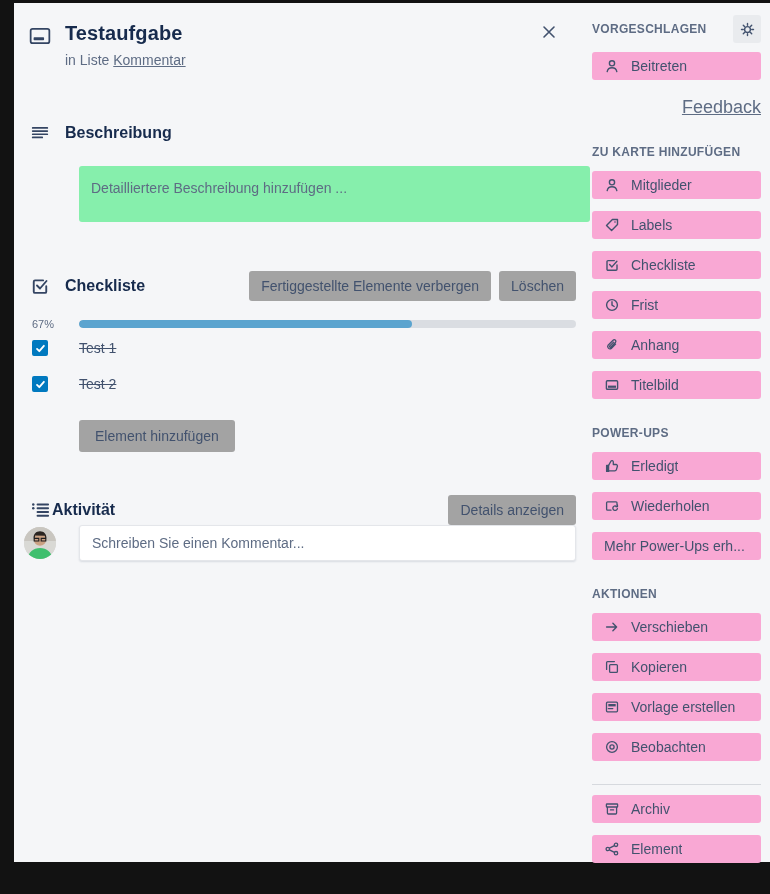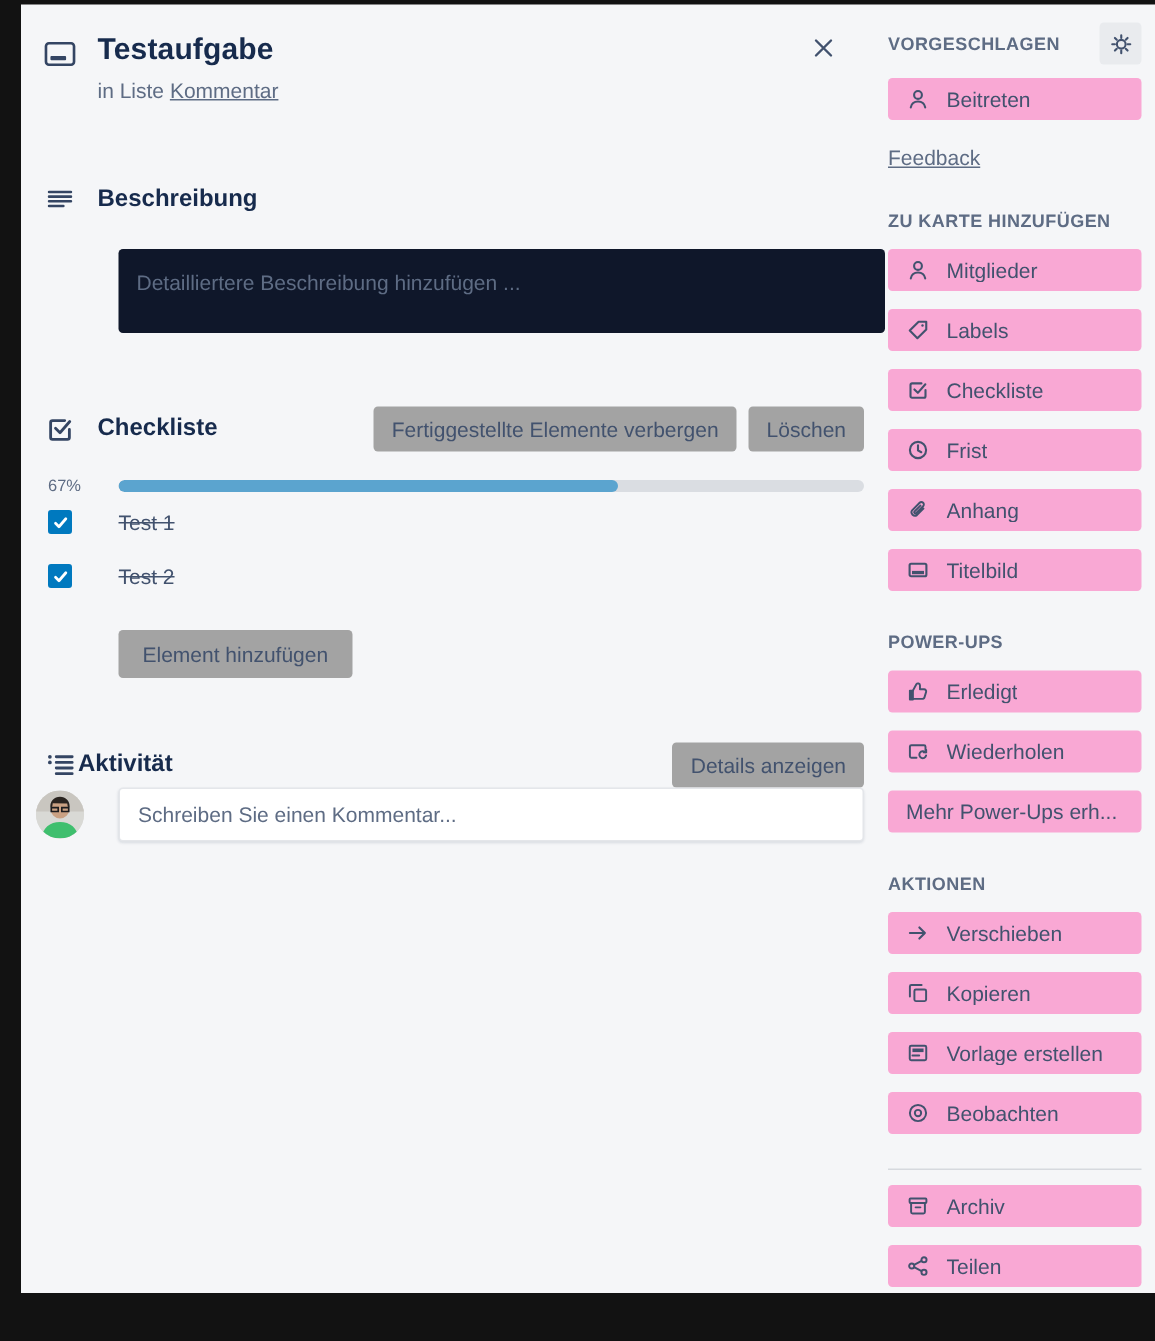--- a/index.html
+++ b/index.html
@@ -32,21 +32,21 @@
     position:absolute; top:14px; right:12px; width:30px; height:30px;
     display:flex; align-items:center; justify-content:center;
     border-radius:3px; cursor:pointer; color:#42526e;
   }
 
   .section-heading { font-size:16px; font-weight:700; color:#172b4d; }
 
   .desc-section { margin-top:56px; }
   .desc-box {
     margin-top:24px; margin-left:51px; width:511px; height:56px;
-    background:#0f172a; border-radius:3px; padding:14px 12px;
+    background:#86efac; border-radius:3px; padding:14px 12px;
     font-size:14px; color:#5e6c84; cursor:pointer;
   }
 
   .checklist-section { margin-top:49px; }
   .checklist-header { display:flex; align-items:center; }
   .checklist-header .heading-grow { flex:1; margin-left:13px; }
   .gray-btn {
     background:#a3a3a3; border:none; border-radius:3px; color:#42526e;
     font-size:14px; font-family:inherit; padding:7px 12px; cursor:pointer; white-space:nowrap;
   }
@@ -97,21 +97,21 @@
     border:none; border-radius:3px; margin-top:12px; padding:0 12px;
     font-size:14px; font-family:inherit; color:#42526e; cursor:pointer; text-align:left;
   }
   .sb-btn .sb-ic { width:16px; display:flex; justify-content:center; margin-right:11px; flex-shrink:0; }
   .sb-btn .sb-label { white-space:nowrap; overflow:hidden; }
   .gear-btn {
     width:28px; height:28px; background:#e9ebee; border:none; border-radius:3px;
     display:flex; align-items:center; justify-content:center; cursor:pointer; color:#42526e;
   }
   .feedback-link {
-    display:block; text-align:left; margin-top:17px; font-size:14px;
+    display:block; text-align:right; margin-top:17px; font-size:18px;
     color:#5e6c84; text-decoration:underline; cursor:pointer;
   }
   .sb-gap-lg { margin-top:27px; }
   .sb-divider { border:none; border-top:1px solid #d6d9de; margin-top:23px; }
   .scrollbar-strip {
     position:absolute; right:0; top:107px; width:3px; height:776px; background:#23232b;
   }
   svg { display:block; }
 </style>
 </head>
@@ -399,18 +399,18 @@
 
     <button class="sb-btn">
       <span class="sb-ic">
         <svg width="16" height="16" viewBox="0 0 16 16" fill="none" stroke="#42526e" stroke-width="1.3">
             <circle cx="3.8" cy="8" r="1.7"></circle>
             <circle cx="12" cy="3.8" r="1.7"></circle>
             <circle cx="12" cy="12.2" r="1.7"></circle>
             <path d="M5.4 7.2l5-2.6M5.4 8.8l5 2.6"></path>
           </svg>
       </span>
-      <span class="sb-label">Teilen</span>
+      <span class="sb-label">Element</span>
     </button>
   </div>
 
   <div class="scrollbar-strip"></div>
 </div>
 
 </body></html>

